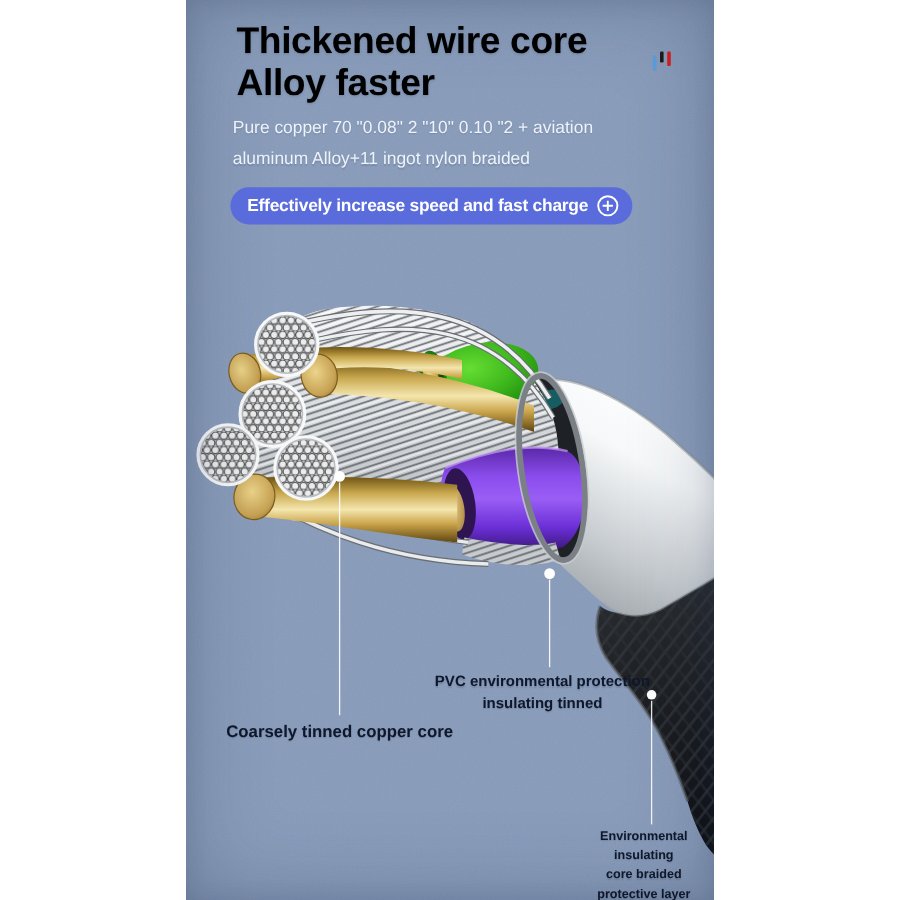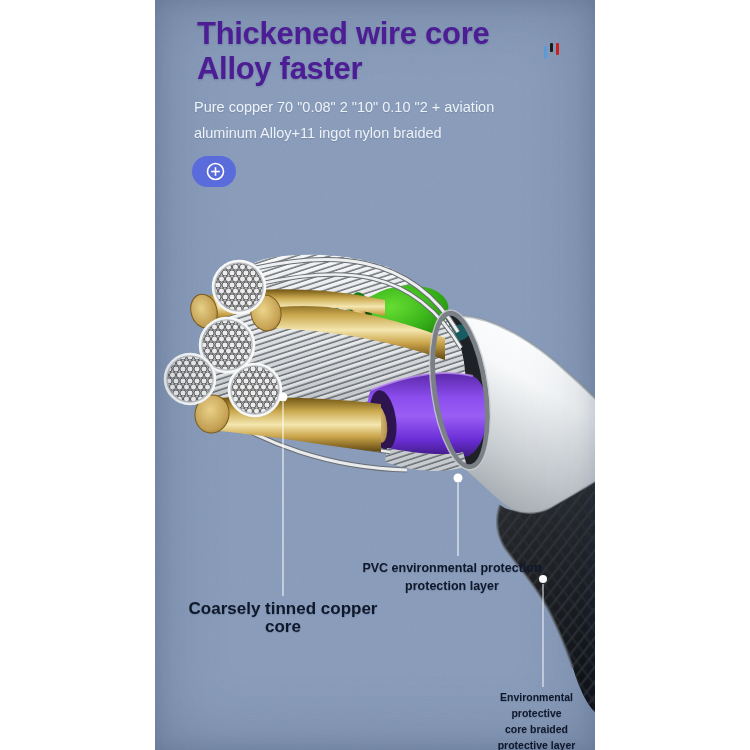--- a/index.html
+++ b/index.html
@@ -24,21 +24,21 @@
     z-index:3;
   }
   .illustration-svg{
     position:absolute;left:0;top:0;width:440px;height:750px;z-index:2;
   }
   .texture-svg{
     position:absolute;left:0;top:0;width:440px;height:750px;z-index:1;opacity:.5;
   }
   .title{
     position:absolute;left:42px;top:16px;z-index:4;
-    color:#4c1d95;font-size:31px;font-weight:700;line-height:35px;
+    color:#000000;font-size:31px;font-weight:700;line-height:35px;
     letter-spacing:-0.3px;
     text-shadow:0 1px 2px rgba(40,60,90,.25);
   }
   .subtitle{
     position:absolute;left:39px;top:94px;z-index:4;
     color:rgba(243,247,252,.96);font-size:14.5px;font-weight:400;line-height:26px;
     text-shadow:0 1px 1px rgba(40,60,90,.18);
   }
   .brand-logo{
     position:absolute;left:389px;top:42px;z-index:4;
@@ -55,21 +55,21 @@
     padding:0 11px 0 14px;
     background:#5A6BDC;
     border-radius:16px;
     color:#ffffff;font-size:14.5px;font-weight:600;letter-spacing:-0.2px;
     white-space:nowrap;
   }
   .callout-label{
     position:absolute;z-index:4;color:#0f172a;text-align:center;
     font-weight:600;text-shadow:0 1px 1px rgba(40,60,90,.2);
   }
-  .callout-1{left:18px;top:600px;width:220px;font-size:17px;line-height:18px;}
+  .callout-1{left:18px;top:600px;width:220px;font-size:14px;line-height:18px;}
   .callout-2{left:199px;top:559px;width:196px;font-size:12.5px;line-height:18px;}
   .callout-3{left:323px;top:689px;width:117px;font-size:10.5px;line-height:16px;}
   .callout-line{display:block;}
 </style>
 </head>
 <body>
 
 <div class="page">
   <div class="banner">
 
@@ -269,34 +269,35 @@
       <span class="bar bar-black"></span>
       <span class="bar bar-red"></span>
     </div>
 
     <div class="subtitle">
       <div>Pure copper 70 "0.08" 2 "10" 0.10 "2 + aviation</div>
       <div>aluminum Alloy+11 ingot nylon braided</div>
     </div>
 
     <div class="feature-badge">
+      <span>Effectively increase speed and fast charge</span>
       <svg width="19" height="19" viewBox="0 0 19 19" aria-hidden="true">
         <circle cx="9.5" cy="9.5" r="8" fill="none" stroke="#FFFFFF" stroke-width="1.6"></circle>
         <line x1="9.5" y1="5.2" x2="9.5" y2="13.8" stroke="#FFFFFF" stroke-width="1.6"></line>
         <line x1="5.2" y1="9.5" x2="13.8" y2="9.5" stroke="#FFFFFF" stroke-width="1.6"></line>
       </svg>
     </div>
 
     <div class="callout-label callout-1">
       <span>Coarsely tinned copper core</span>
     </div>
     <div class="callout-label callout-2">
       <div>PVC environmental protection</div>
-      <div>protection layer</div>
+      <div>insulating tinned</div>
     </div>
     <div class="callout-label callout-3">
-      <div>Environmental protective</div>
+      <div>Environmental insulating</div>
       <div>core braided</div>
       <div>protective layer</div>
     </div>
 
   </div>
 </div>
 
 </body></html>

